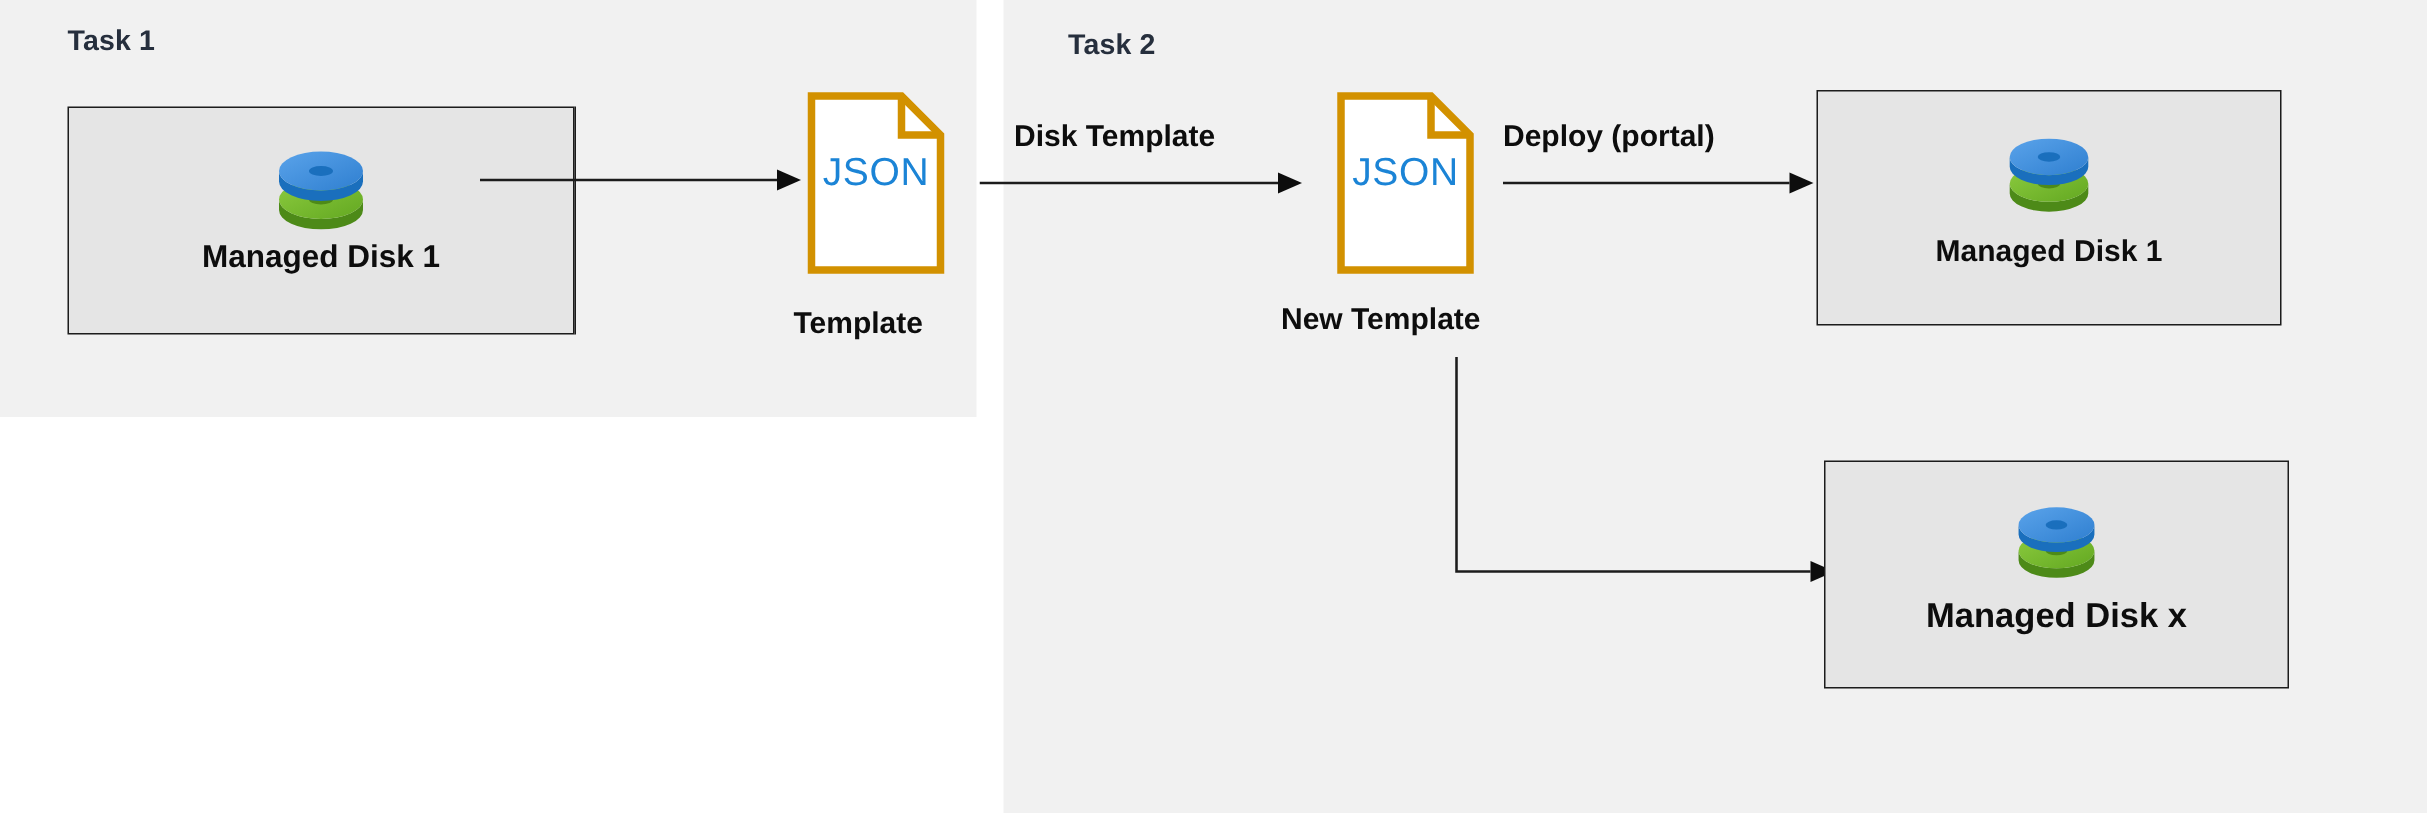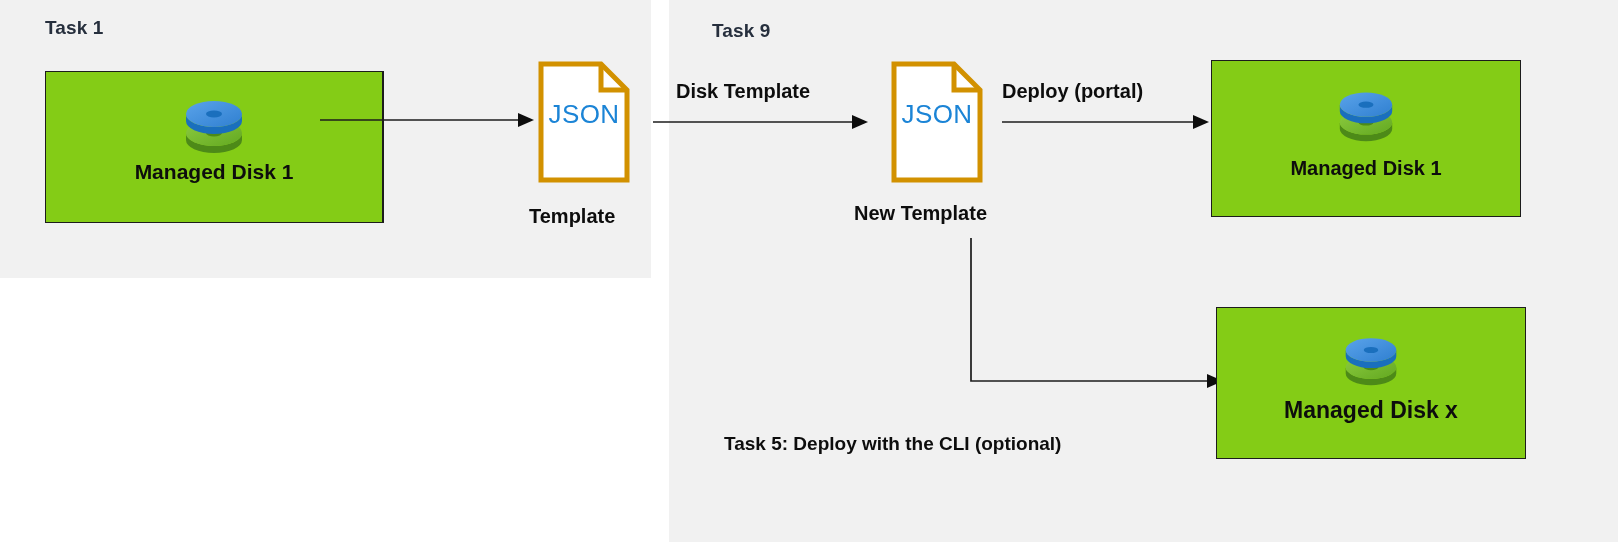--- a/index.html
+++ b/index.html
@@ -39,21 +39,21 @@
   #label-deploy-portal{left:1002px;top:80px;font-size:20px;}
   #label-template{left:529px;top:205px;font-size:20px;}
   #label-new-template{left:854px;top:202px;font-size:20px;}
   #label-task4{left:724px;top:405px;font-size:19px;}
   #label-task5{left:724px;top:433px;font-size:19px;}
 
   
   .res-box{
     position:absolute;
     border:1.4px solid #1c1c1c;
-    background:#84cc16;
+    background:#e5e5e5;
     box-sizing:border-box;
   }
   #box-disk1-left{left:45px;top:71px;width:338px;height:152px;}
   #box-disk1-right{left:1211px;top:60px;width:310px;height:157px;}
   #box-diskx{left:1216px;top:307px;width:310px;height:152px;}
 
   .res-label{
     position:absolute;
     left:0;right:0;
     text-align:center;
@@ -149,21 +149,21 @@
       <path d="M3 3 H63 L89 29 V119 H3 Z" fill="#ffffff" stroke="#d29100" stroke-width="5" stroke-linejoin="miter"></path>
       <path d="M63 3 V29 H89" fill="none" stroke="#d29100" stroke-width="5" stroke-linejoin="miter"></path>
     </svg>
     <div class="json-text">JSON</div>
   </div>
 
   <div class="caption" id="label-template">Template</div>
 
   <div class="panel" id="panel-task2"></div>
 
-  <div class="task-heading" id="task2-heading">Task 9</div>
+  <div class="task-heading" id="task2-heading">Task 2</div>
 
   <div class="caption" id="label-edit-template">Disk Template</div>
 
   <div class="connector" id="arrow-edit-template">
     <svg width="216" height="24" viewBox="0 0 216 24" xmlns="http://www.w3.org/2000/svg">
       <line x1="0" y1="12" x2="199" y2="12" stroke="#1c1c1c" stroke-width="1.6"></line>
       <path d="M199 5 L215 12 L199 19 Z" fill="#0d0d0d"></path>
     </svg>
   </div>
 
@@ -211,21 +211,20 @@
   </div>
 
 
   <div class="connector" id="arrow-elbow-deploy-cli">
     <svg width="290" height="170" viewBox="0 0 290 170" xmlns="http://www.w3.org/2000/svg">
       <path d="M36 6 L36 149 L272 149" fill="none" stroke="#1c1c1c" stroke-width="1.7"></path>
       <path d="M272 142 L288 149 L272 156 Z" fill="#0d0d0d"></path>
     </svg>
   </div>
 
-  <div class="caption" id="label-task5">Task 5: Deploy with the CLI (optional)</div>
 
   <div class="res-box" id="box-diskx">
     <div class="disk-icon">
       <svg width="56" height="54" viewBox="0 0 62 58" xmlns="http://www.w3.org/2000/svg">
         <defs>
           <linearGradient id="gb3" x1="0" y1="0" x2="1" y2="1">
             <stop offset="0" stop-color="#5aa3ea"></stop>
               <stop offset="1" stop-color="#2f7fd0"></stop>
           </linearGradient>
           <linearGradient id="gg3" x1="0" y1="0" x2="1" y2="1">

